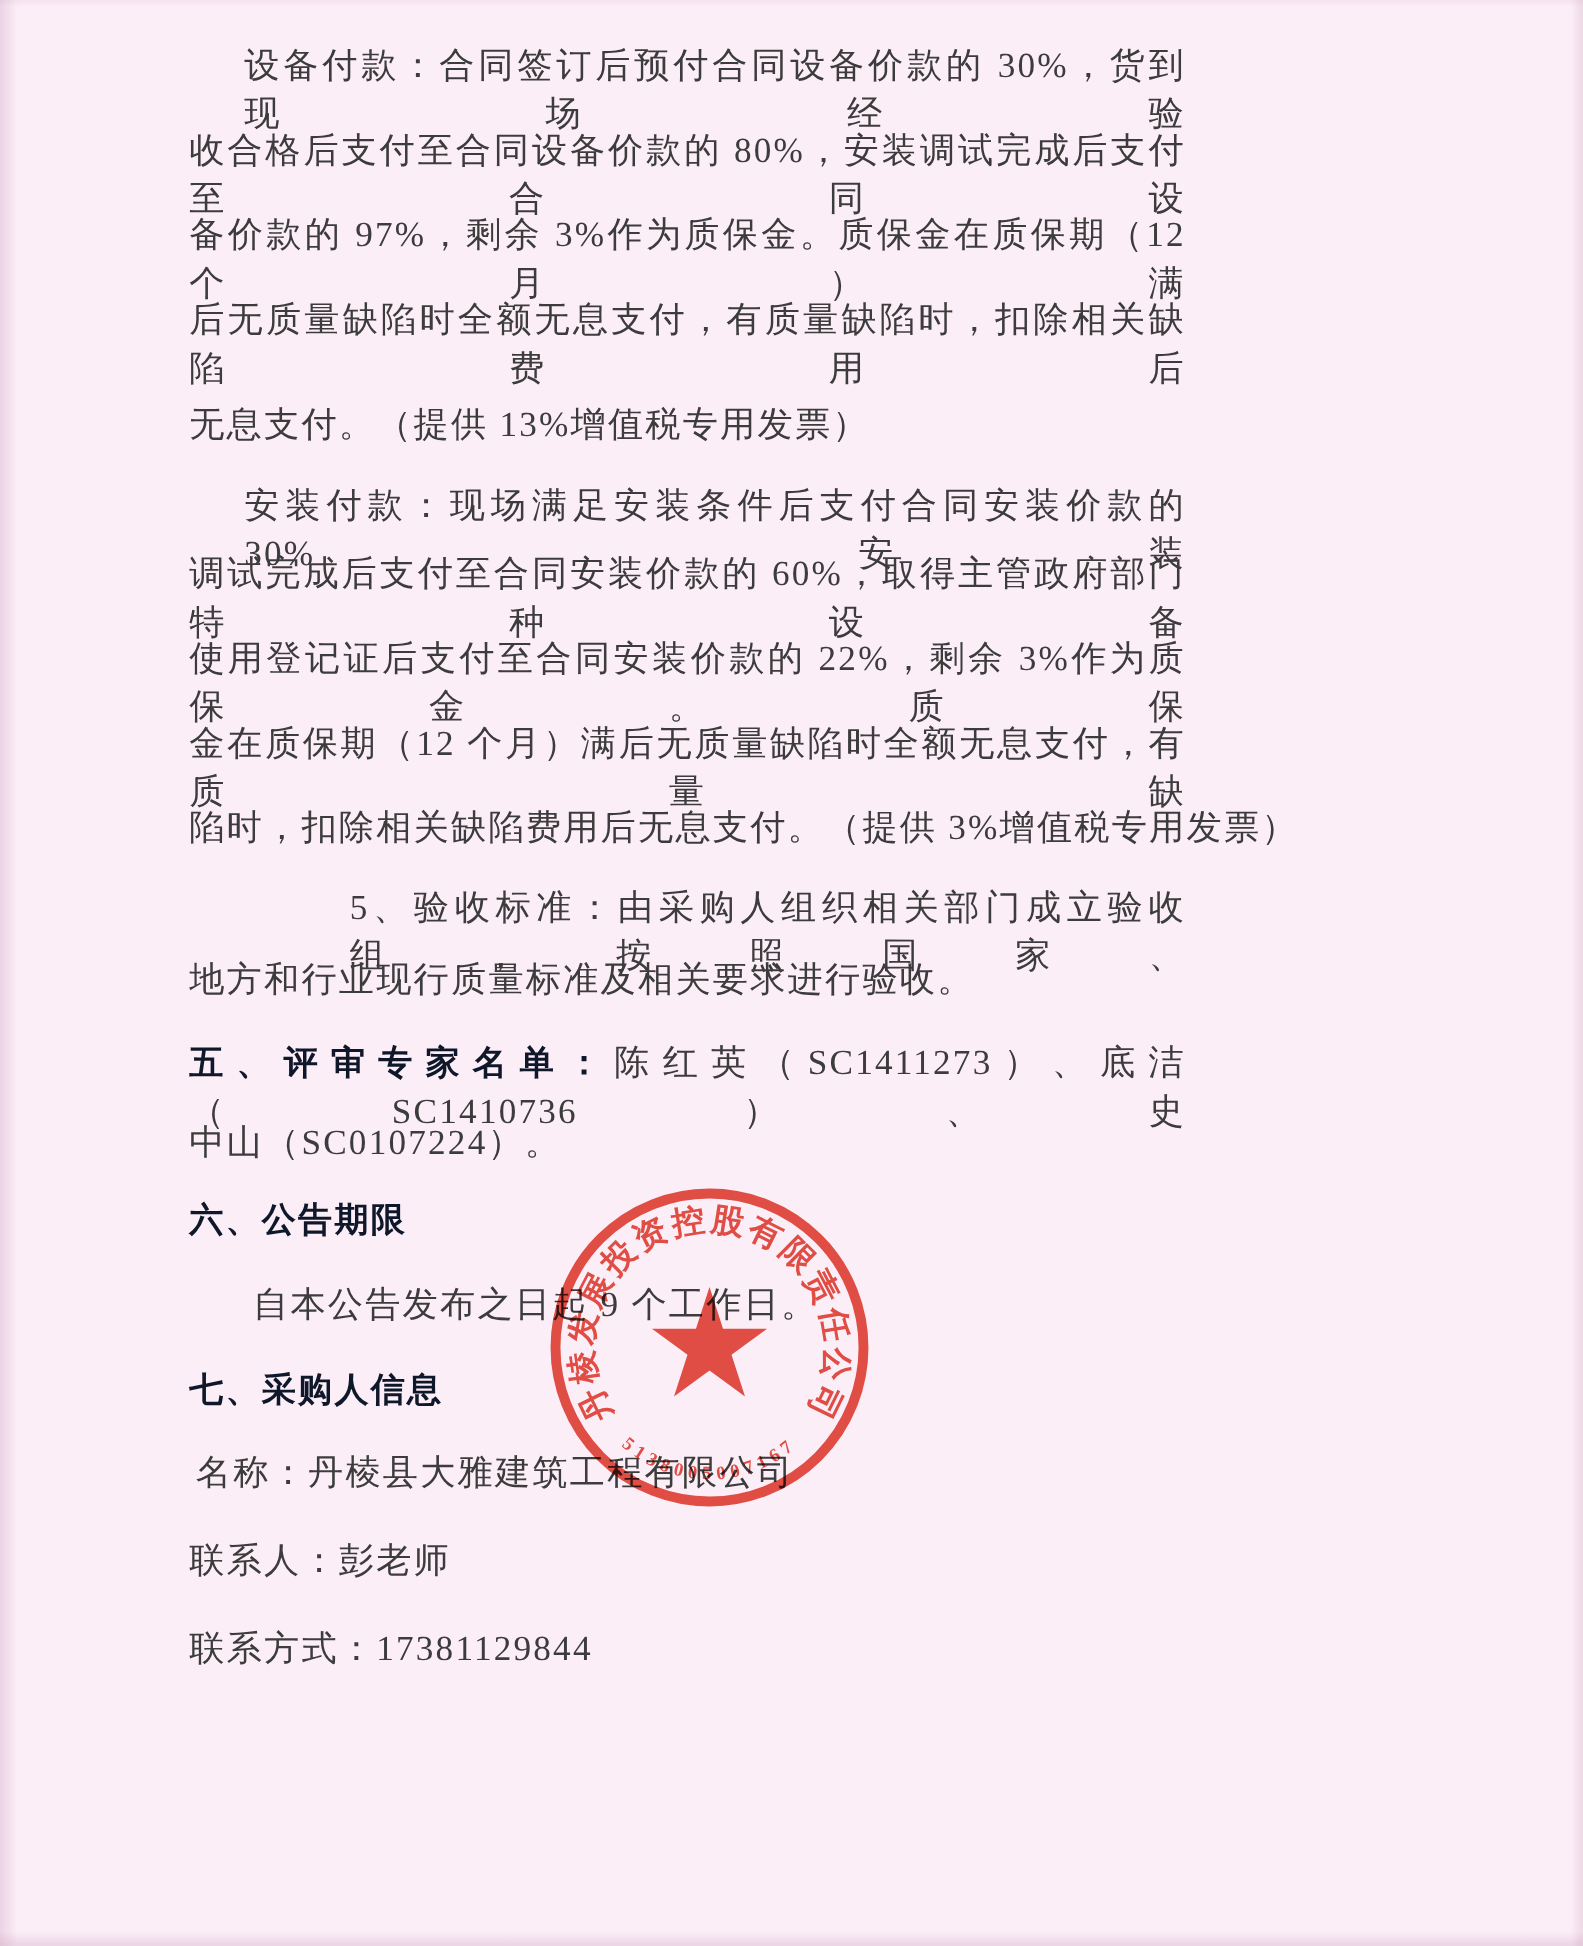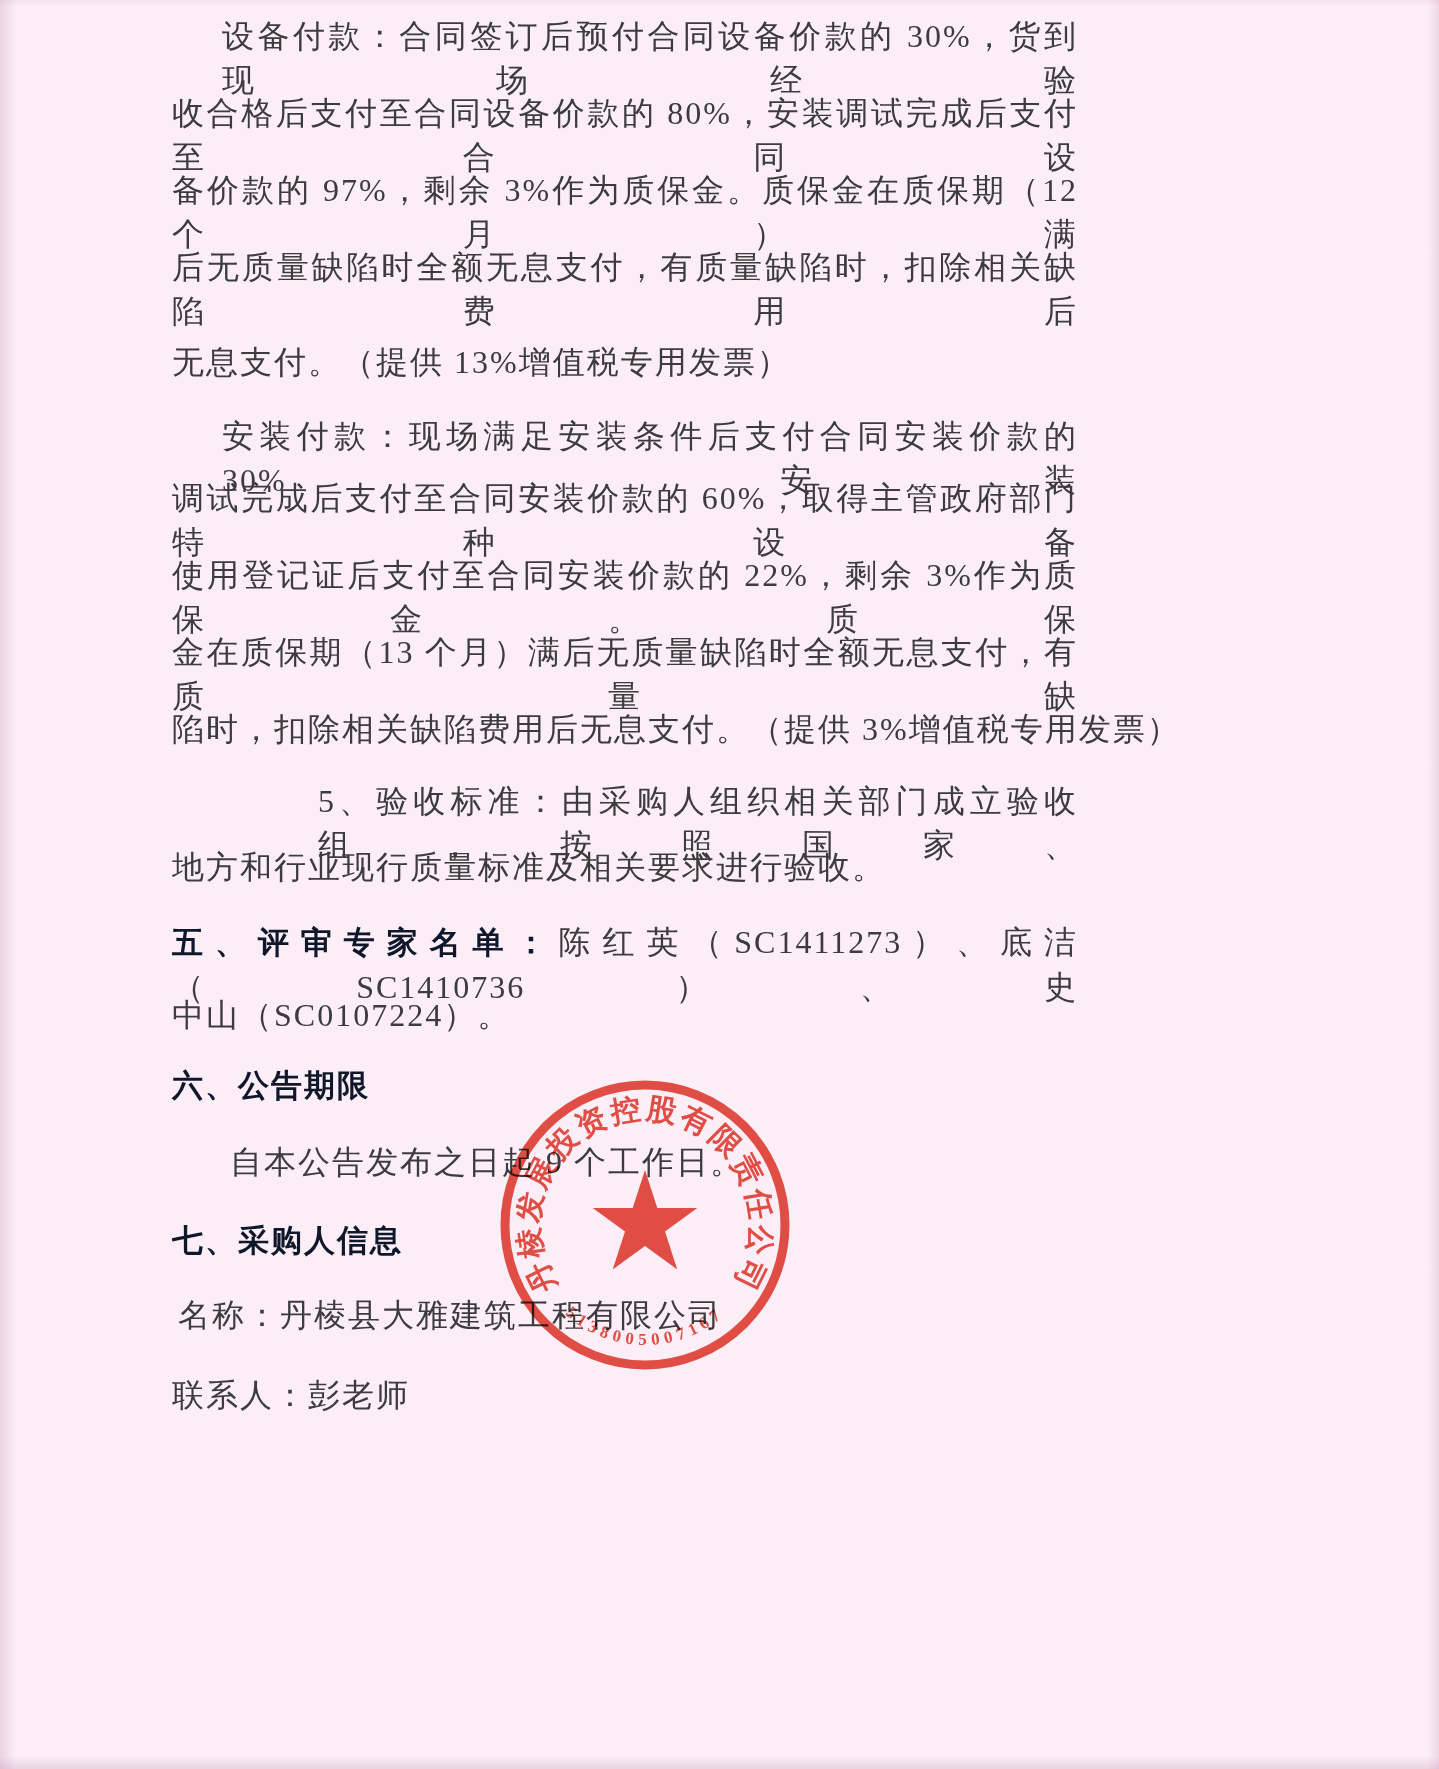--- a/index.html
+++ b/index.html
@@ -19,20 +19,21 @@
   .edge-top{left:0;top:0;width:100%;height:6px;background:linear-gradient(180deg,rgba(196,150,182,.14),rgba(196,150,182,0));}
 
   .line{
     position:absolute;
     height:46px;
     font-size:32px;
     line-height:44px;
     letter-spacing:2px;
     color:#3c3c3c;
     white-space:nowrap;
+    margin-top:23px;
   }
   .fill{
     white-space:normal;
     text-align:justify;
     text-align-last:justify;
     text-justify:inter-character;
   }
   .b{
     font-weight:700;
     font-family:"Liberation Sans","DejaVu Sans",sans-serif;
@@ -58,31 +59,32 @@
 <div class="page">
 
   <div class="line fill" style="left:222px;top:14px;width:856px;"><span>设备付款：合同签订后预付合同设备价款的 30%，货到现场经验</span></div>
   <div class="line fill" style="left:172px;top:91px;width:906px;"><span>收合格后支付至合同设备价款的 80%，安装调试完成后支付至合同设</span></div>
   <div class="line fill" style="left:172px;top:168px;width:906px;"><span>备价款的 97%，剩余 3%作为质保金。质保金在质保期（12 个月）满</span></div>
   <div class="line fill" style="left:172px;top:245px;width:906px;"><span>后无质量缺陷时全额无息支付，有质量缺陷时，扣除相关缺陷费用后</span></div>
   <div class="line" style="left:172px;top:340px;"><span>无息支付。（提供 13%增值税专用发票）</span></div>
   <div class="line fill" style="left:222px;top:414px;width:856px;"><span>安装付款：现场满足安装条件后支付合同安装价款的 30%，安装</span></div>
   <div class="line fill" style="left:172px;top:476px;width:906px;"><span>调试完成后支付至合同安装价款的 60%，取得主管政府部门特种设备</span></div>
   <div class="line fill" style="left:172px;top:553px;width:906px;"><span>使用登记证后支付至合同安装价款的 22%，剩余 3%作为质保金。质保</span></div>
-  <div class="line fill" style="left:172px;top:630px;width:906px;"><span>金在质保期（13 个月）满后无质量缺陷时全额无息支付，有质量缺</span></div>
+  <div class="line fill" style="left:172px;top:630px;width:906px;"><span>金在质保期（12 个月）满后无质量缺陷时全额无息支付，有质量缺</span></div>
   <div class="line" style="left:172px;top:707px;"><span>陷时，扣除相关缺陷费用后无息支付。（提供 3%增值税专用发票）</span></div>
   <div class="line fill" style="left:318px;top:779px;width:760px;"><span>5、验收标准：由采购人组织相关部门成立验收组，按照国家、</span></div>
   <div class="line" style="left:172px;top:845px;"><span>地方和行业现行质量标准及相关要求进行验收。</span></div>
   <div class="line fill" style="left:172px;top:920px;width:906px;"><span class="b">五、评审专家名单：</span><span>陈红英（SC1411273）、底洁（SC1410736）、史</span></div>
   <div class="line" style="left:172px;top:993px;"><span>中山（SC0107224）。</span></div>
   <div class="line" style="left:172px;top:1063px;"><span class="b">六、公告期限</span></div>
   <div class="line" style="left:230px;top:1140px;"><span>自本公告发布之日起 9 个工作日。</span></div>
   <div class="line" style="left:172px;top:1218px;"><span class="b">七、采购人信息</span></div>
   <div class="line" style="left:178px;top:1293px;"><span>名称：丹棱县大雅建筑工程有限公司</span></div>
   <div class="line" style="left:172px;top:1373px;"><span>联系人：彭老师</span></div>
+  <div class="line" style="left:172px;top:1453px;"><span>联系方式：17381129844</span></div>
 
   <svg class="seal" viewBox="0 0 320 320">
     <circle cx="160" cy="160" r="140" fill="none" stroke="#de3a2c" stroke-width="9"></circle>
     <polygon points="160,105 172.3,143 212.3,143 180,166.5 192.3,204.5 160,181 127.7,204.5 140,166.5 107.7,143 147.7,143" fill="#de3a2c"></polygon>
     <defs>
       <path id="sealTopArc" d="M 73.2 220.8 A 106 106 0 1 1 246.8 220.8" fill="none"></path>
       <path id="sealBottomArc" d="M 61.7 228.8 A 120 120 0 0 0 258.3 228.8" fill="none"></path>
     </defs>
     <text font-size="30" fill="#de3a2c" letter-spacing="3">
       <textPath href="#sealTopArc" startOffset="50%" text-anchor="middle">丹棱发展投资控股有限责任公司</textPath>

